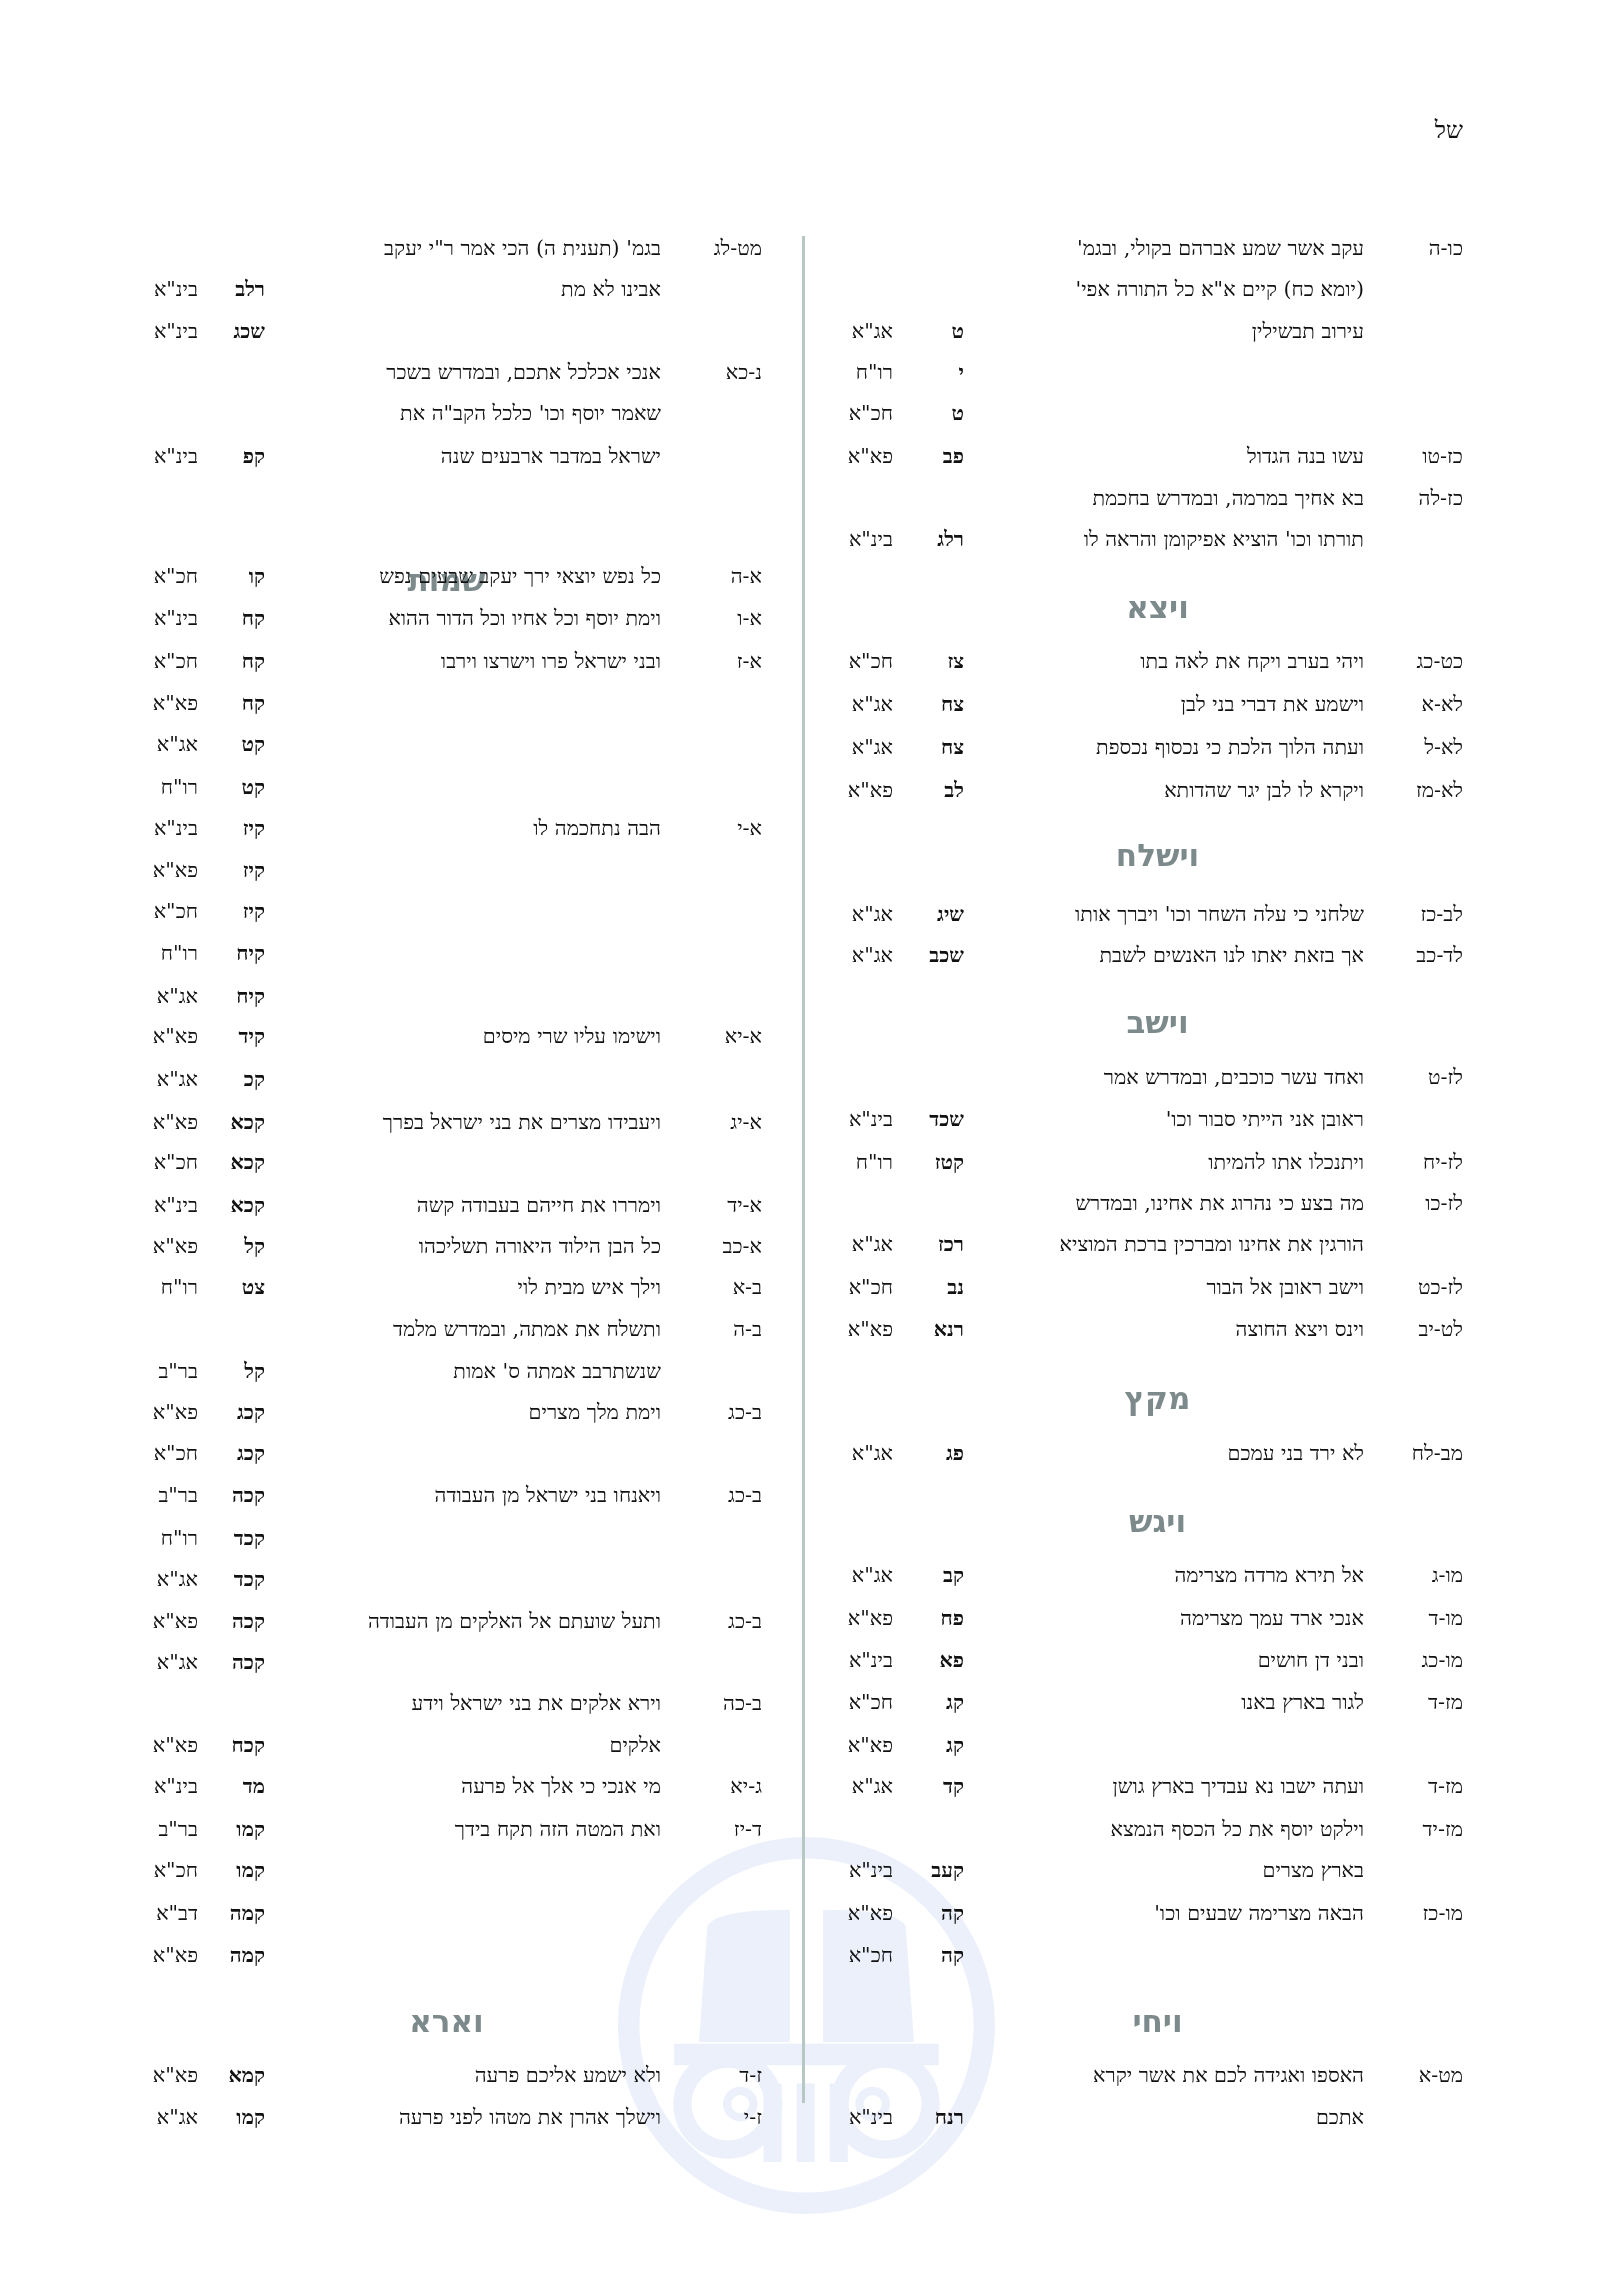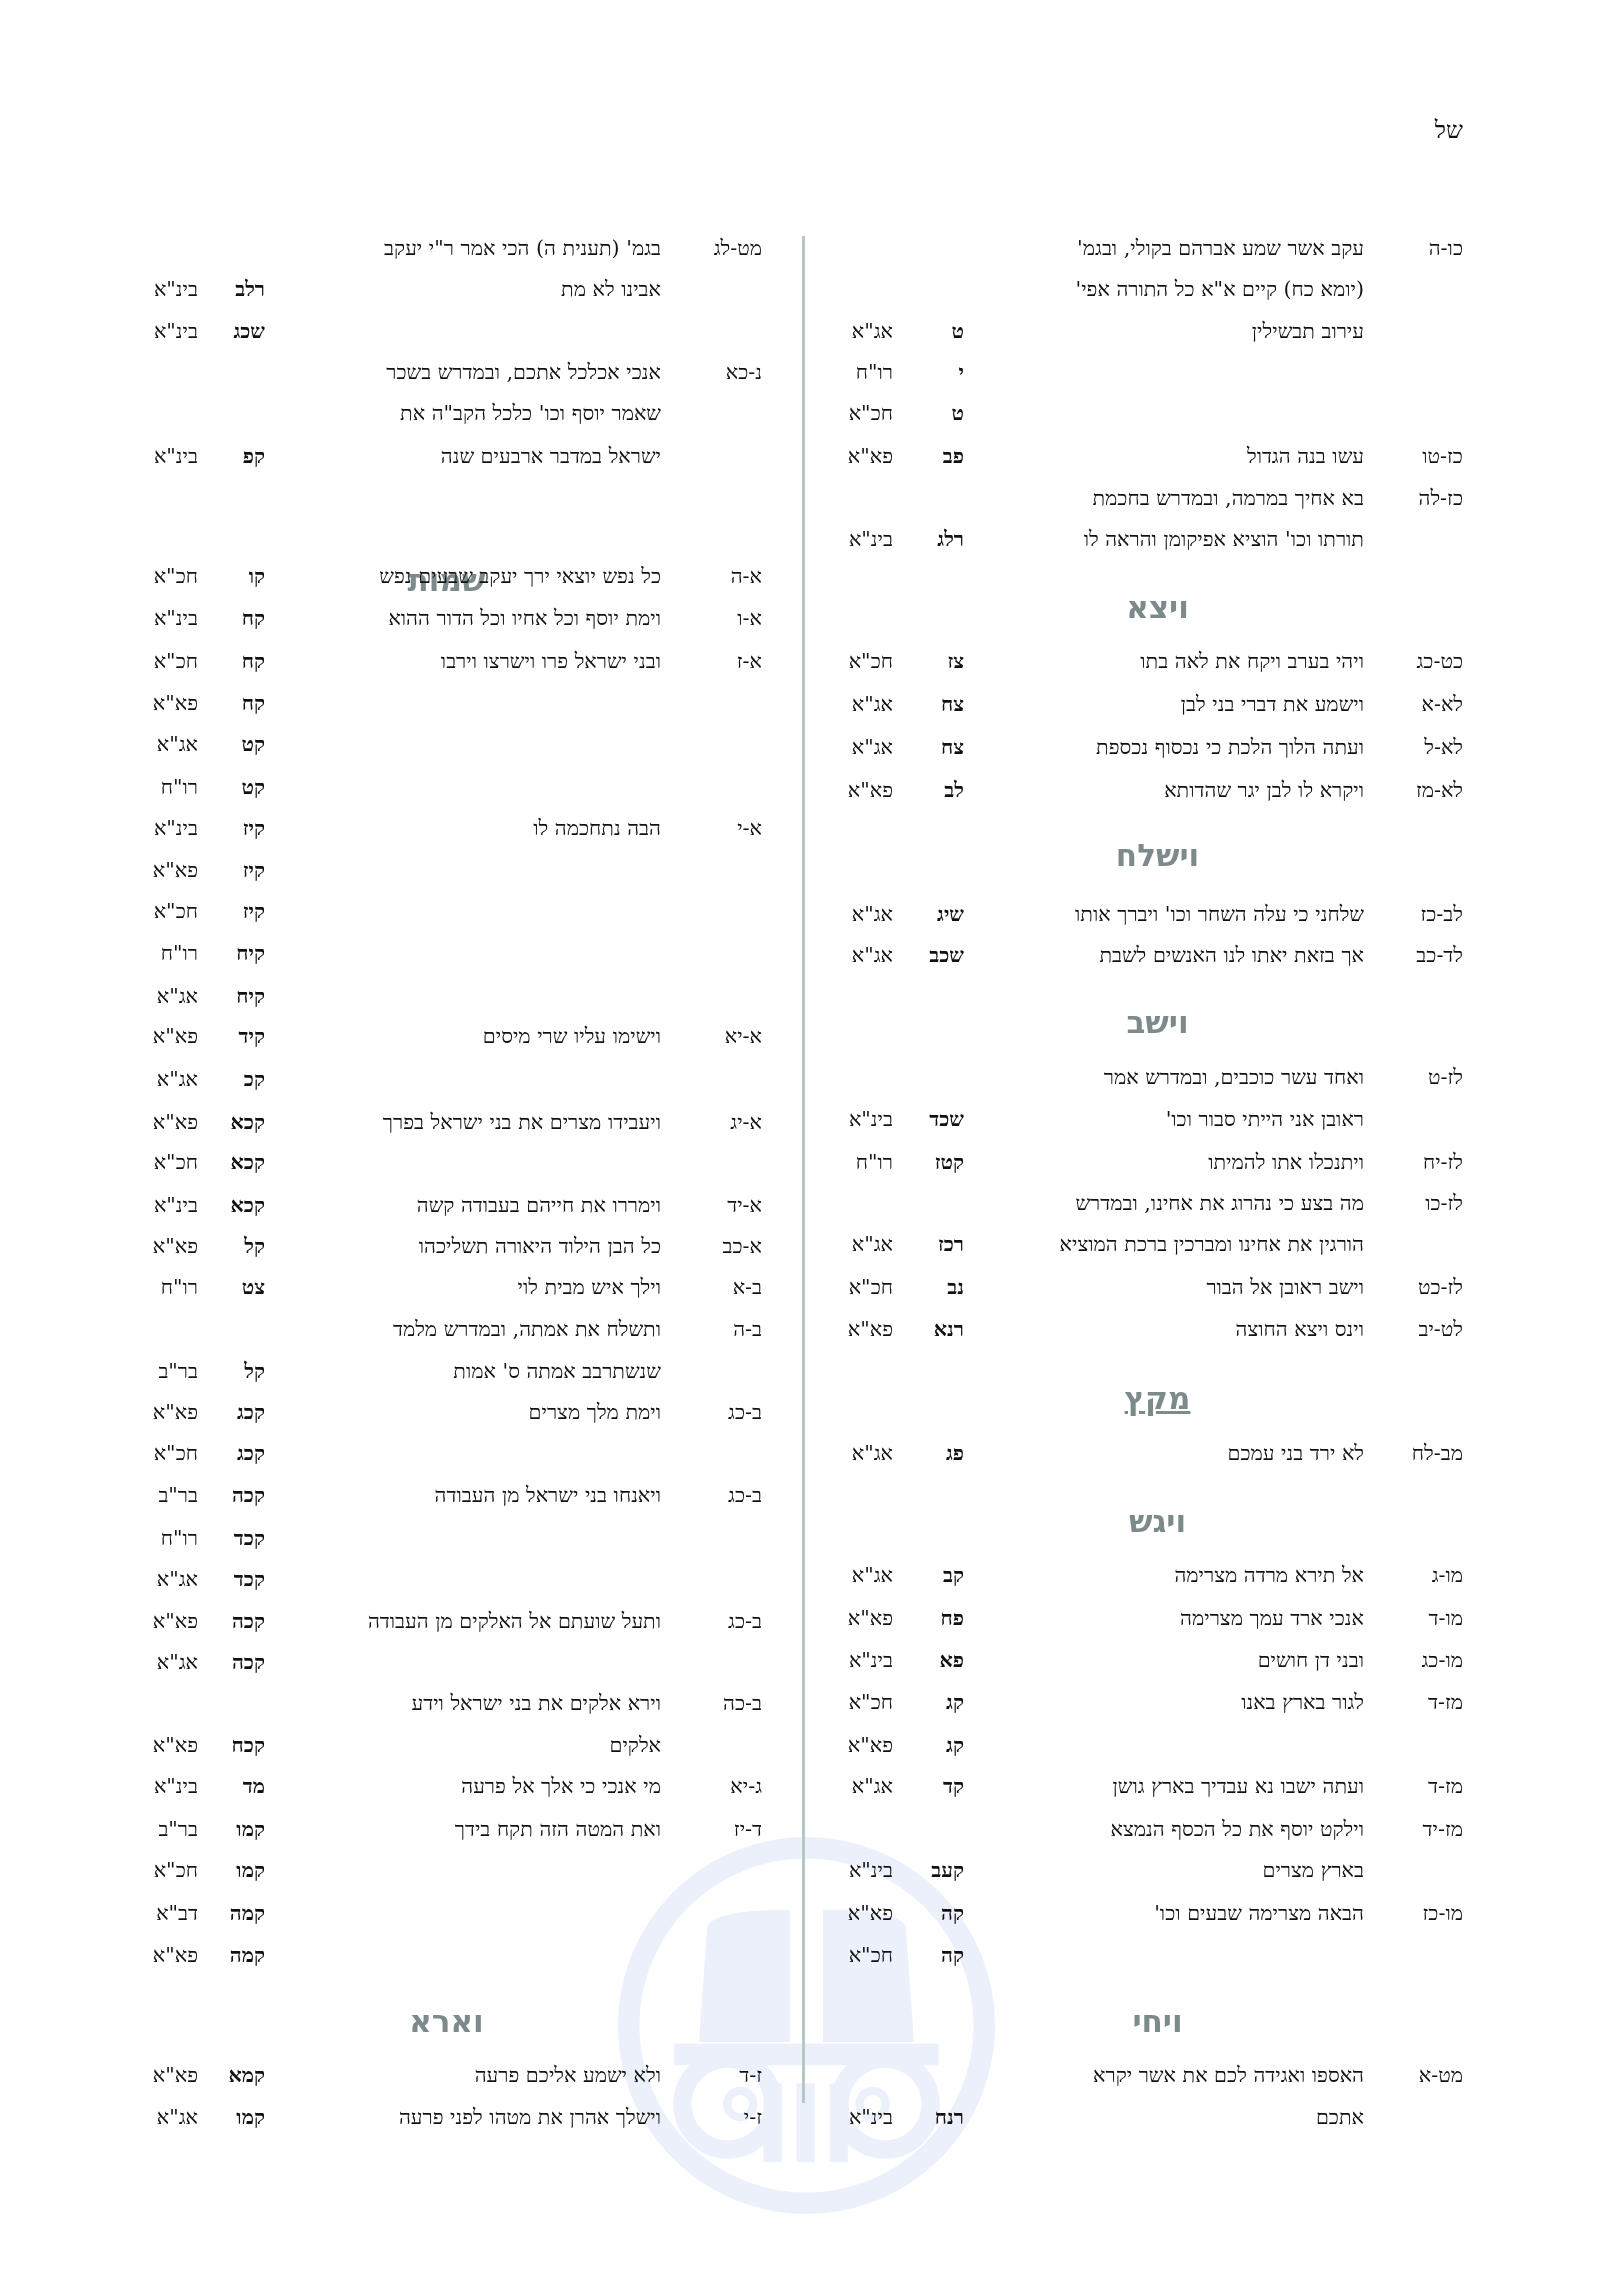--- a/index.html
+++ b/index.html
@@ -179,21 +179,21 @@
         <span class="txt">וישב ראובן אל הבור</span>
         <span class="pg">נב</span>
         <span class="bk">חכ"א</span>
       </div>
       <div class="rc row" style="top: 1311px; left: 0px; width: 1612px;">
         <span class="ref">לט-יב</span>
         <span class="txt">וינס ויצא החוצה</span>
         <span class="pg">רנא</span>
         <span class="bk">פא"א</span>
       </div>
-      <div class="rc section" style="top: 1378px; text-decoration: underline;">מקץ</div>
+      <div class="rc section" style="top: 1378px;">מקץ</div>
       <div class="rc row" style="top: 1435px; left: 0px; width: 1612px;">
         <span class="ref">מב-לח</span>
         <span class="txt">לא ירד בני עמכם</span>
         <span class="pg">פג</span>
         <span class="bk">אג"א</span>
       </div>
       <div class="rc section" style="top: 1501px;">ויגש</div>
       <div class="rc row" style="top: 1557px; left: 0px; width: 1612px;">
         <span class="ref">מו-ג</span>
         <span class="txt">אל תירא מרדה מצרימה</span>

